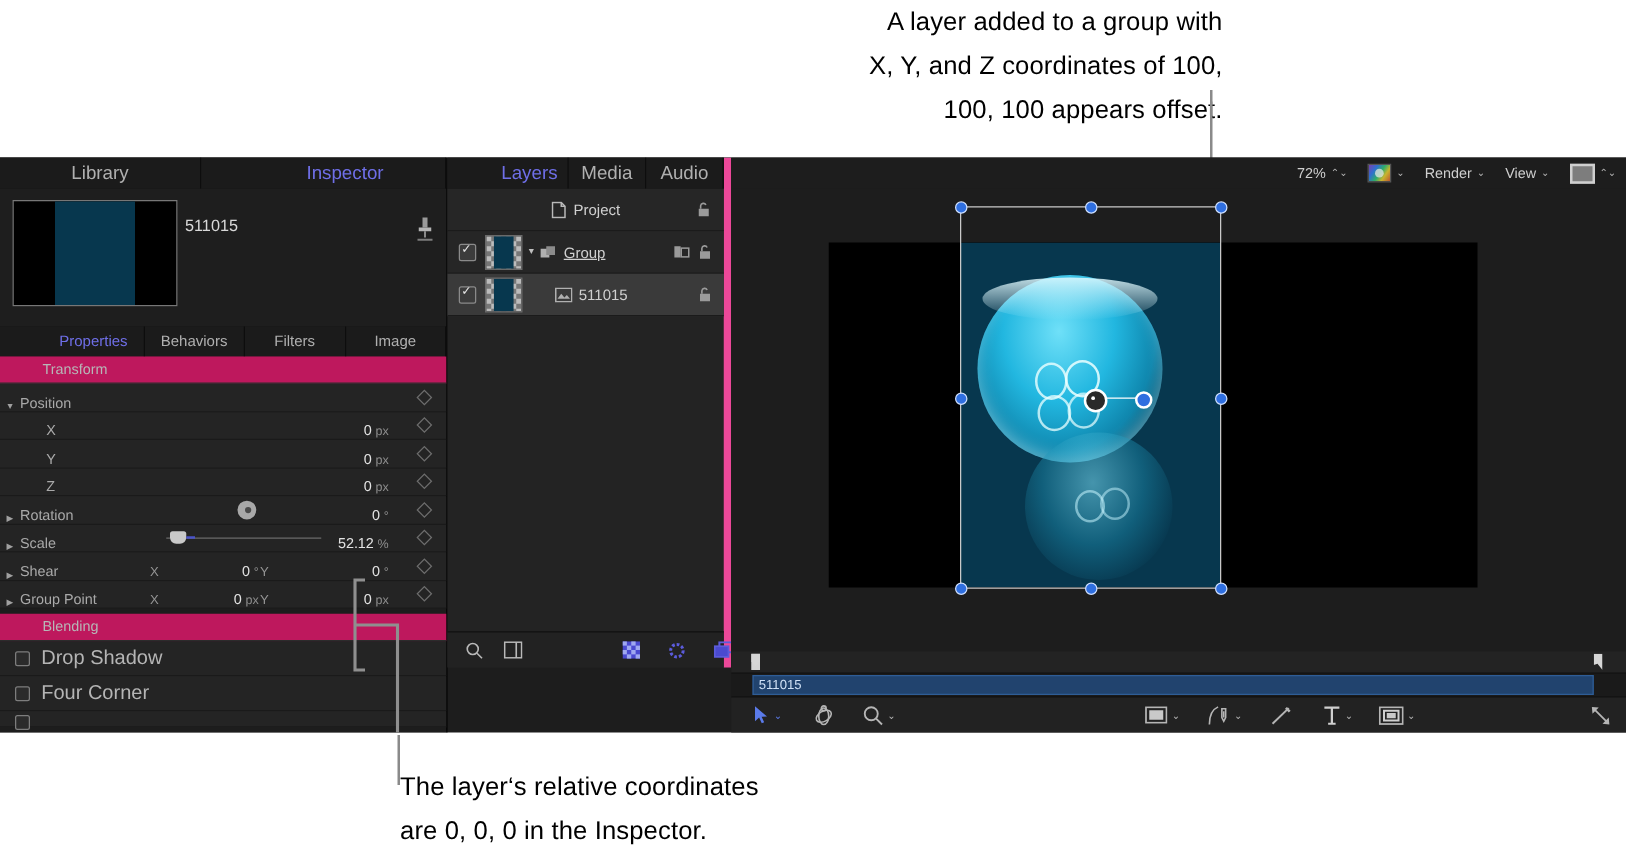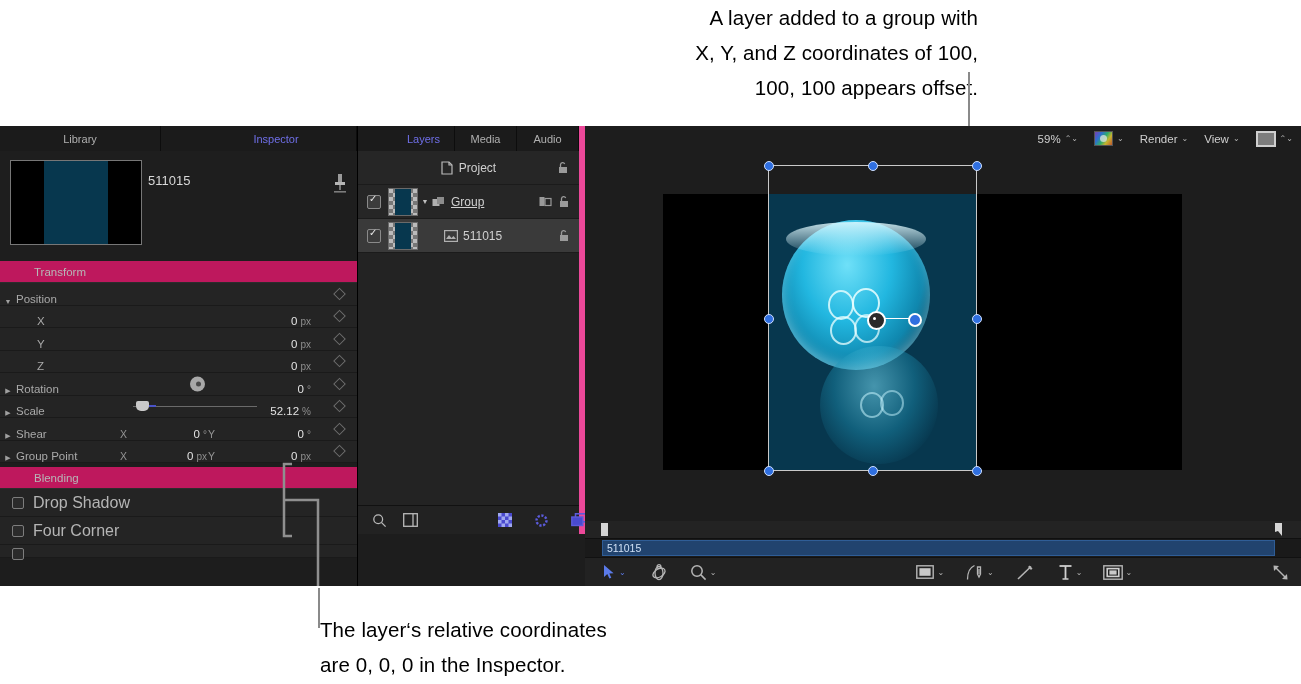--- a/index.html
+++ b/index.html
@@ -17,21 +17,21 @@
   .leader{position:absolute;background:#8a8a8a;}
   
   #app{
     position:absolute;left:0;top:126px;width:1301px;height:460px;
     background:#1d1d1d;overflow:hidden;
   }
   
   .tabbar{display:flex;height:25px;background:#141414;}
   .tab{
     flex:1;display:flex;align-items:center;justify-content:center;
-    font-size:11px;color:#b9b9b9;background:#2a2a2a;
+    font-size:15px;color:#b9b9b9;background:#2a2a2a;
     border-right:1px solid #0d0d0d;height:100%;box-sizing:border-box;
   }
   .tab.inactive{background:#1b1b1b;color:#b0b0b0;}
   .tab.active-purple{color:#6f6fe8;background:#1b1b1b;padding-left:35px;}
   
   #left{position:absolute;left:0;top:0;width:358px;height:460px;background:#1d1d1d;
         border-right:1px solid #000;box-sizing:border-box;}
   #left-head{position:relative;height:110px;background:#1e1e1e;}
   #thumb{
     position:absolute;left:10px;top:9px;width:130px;height:83px;
@@ -176,20 +176,26 @@
       <div id="pin">
         <svg width="14" height="22" viewBox="0 0 14 22">
           <rect x="5" y="1" width="4" height="8" fill="#9a9a9a"></rect>
           <rect x="2" y="9" width="10" height="3" fill="#b5b5b5"></rect>
           <rect x="6.3" y="12" width="1.4" height="5" fill="#9a9a9a"></rect>
           <rect x="1" y="18" width="12" height="1.6" fill="#7c7c7c"></rect>
         </svg>
       </div>
     </div>
 
+    <div class="prop-tabs">
+      <div class="tab active-purple">Properties</div>
+      <div class="tab inactive">Behaviors</div>
+      <div class="tab inactive">Filters</div>
+      <div class="tab inactive">Image</div>
+    </div>
 
     <div class="sec-label">Transform</div>
 
     <div class="prow">
       <span class="tri">▼</span>
       <span class="pname">Position</span>
       <span class="diamond"></span>
     </div>
 
     <div class="prow indent">
@@ -411,21 +417,21 @@
             <rect x="0.8" y="4" width="11" height="8.5" fill="#4a4ad0" stroke="#5b5bdb" stroke-width="1.4"></rect>
           </svg>
       </span>
     </div>
   </div>
 
   <div id="canvaswrap">
 
     <div id="toolbar-top">
       <span class="tbitem">
-        <span>59%</span>
+        <span>72%</span>
         <span class="chev">⌃⌄</span>
       </span>
       <span class="tbitem">
         <span id="swatch"></span>
         <span class="chev">⌄</span>
       </span>
       <span class="tbitem">
         <span>Render</span>
         <span class="chev">⌄</span>
       </span>

